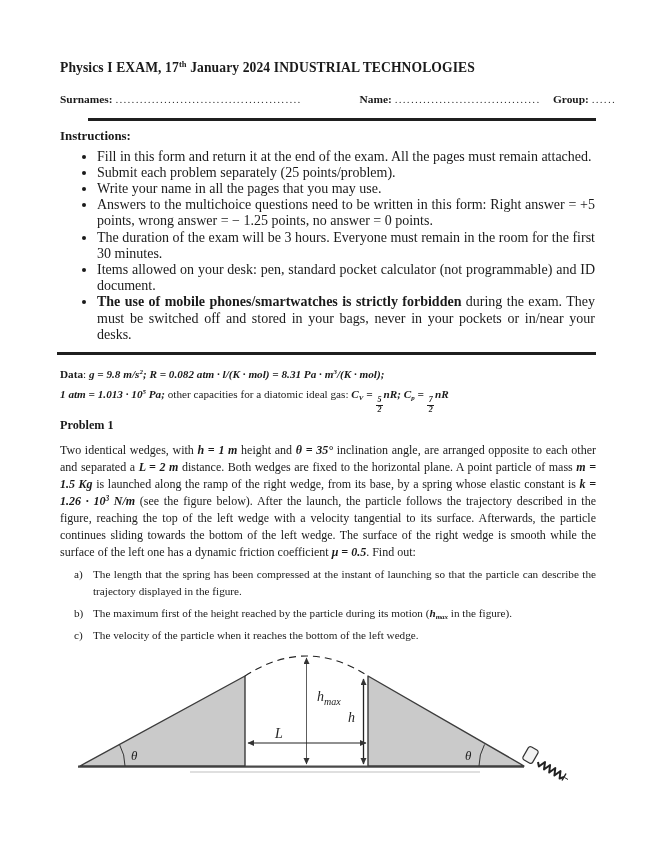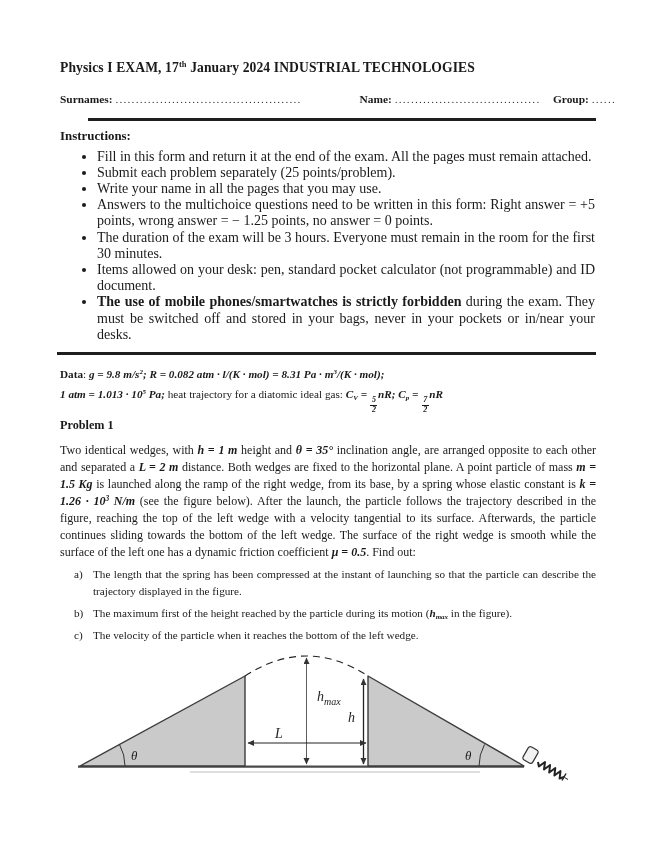--- a/index.html
+++ b/index.html
@@ -73,21 +73,21 @@
       <li><span><span>Answers to the multichoice questions need to be written in this form: Right answer = +5 points, wrong answer = − 1.25 points, no answer = 0 points.</span></span></li>
       <li><span><span>The duration of the exam will be 3 hours. Everyone must remain in the room for the first 30 minutes.</span></span></li>
       <li><span><span>Items allowed on your desk: pen, standard pocket calculator (not programmable) and ID document.</span></span></li>
       <li><span><span style="font-weight: bold;">The use of mobile phones/smartwatches is strictly forbidden</span><span> during the exam. They must be switched off and stored in your bags, never in your pockets or in/near your desks.</span></span></li>
     </ul>
 
     <div class="rule2"></div>
 
     <div class="data-block">
       <div class="data-line"><span style="font-weight: bold;">Data</span><span>: </span><span class="math">g = 9.8 m/s</span><sup class="math">2</sup><span class="math">; R = 0.082 atm · l/(K · mol) = 8.31 Pa · m</span><sup class="math">3</sup><span class="math">/(K · mol);</span></div>
-      <div class="data-line"><span class="math">1 atm = 1.013 · 10</span><sup class="math">5</sup><span class="math"> Pa;</span><span> heat trajectory for a diatomic ideal gas: </span><span class="math">C</span><sub class="math">V</sub><span class="math"> = </span><span class="frac math">
+      <div class="data-line"><span class="math">1 atm = 1.013 · 10</span><sup class="math">5</sup><span class="math"> Pa;</span><span> other capacities for a diatomic ideal gas: </span><span class="math">C</span><sub class="math">V</sub><span class="math"> = </span><span class="frac math">
             <span class="fn">5</span>
             <span class="fd">2</span>
           </span><span class="math">nR; </span><span class="math">C</span><sub class="math">p</sub><span class="math"> = </span><span class="frac math">
             <span class="fn">7</span>
             <span class="fd">2</span>
           </span><span class="math">nR</span></div>
     </div>
 
     <div class="problem-h">Problem 1</div>
 

